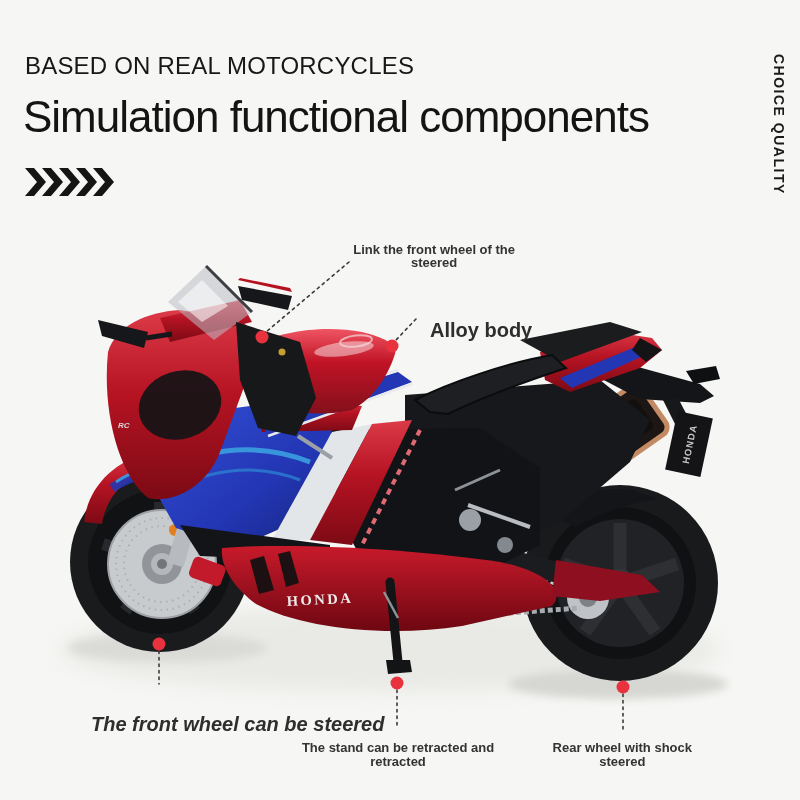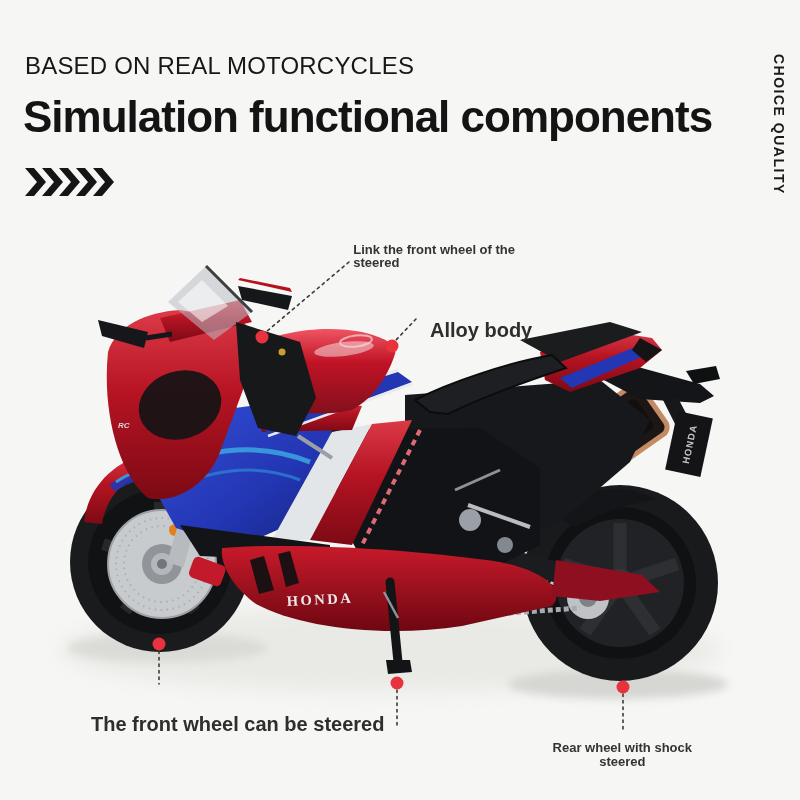--- a/index.html
+++ b/index.html
@@ -10,40 +10,40 @@
     color:#1a1a1a;
   }
   .abs{position:absolute;}
   .kicker{
     left:25px;top:52px;
     font-size:24px;font-weight:400;letter-spacing:.2px;color:#171717;
     white-space:nowrap;
   }
   .title{
     left:23px;top:92px;
-    font-size:44px;font-weight:700;letter-spacing:-1px;color:#141414;
+    font-size:44px;font-weight:400;letter-spacing:-1px;color:#141414;
     white-space:nowrap;
   }
   .chevrons{left:25px;top:168px;}
   .side-label{
     right:13px;top:54px;
     writing-mode:vertical-rl;
     font-size:14px;font-weight:700;letter-spacing:1.5px;color:#1a1a1a;
     white-space:nowrap;
   }
   .caption-sm{
     font-size:13px;font-weight:700;color:#333;line-height:13px;
     white-space:nowrap;
   }
   .caption-lg{
     font-size:20px;font-weight:700;color:#2e2e2e;white-space:nowrap;margin-top:18px;
   }
-  #callout-handle{top:243px;right:285px;text-align:left;}
+  #callout-handle{top:243px;right:285px;text-align:center;}
   #callout-alloy{top:301px;left:430px;}
-  #callout-front{top:695px;left:91px;}
+  #callout-front{top:695px;left:91px;font-style:italic;}
   #callout-stand{top:741px;left:298px;width:200px;text-align:center;line-height:14px;}
   #callout-rear{top:741px;right:108px;text-align:center;line-height:14px;}
   #bike-svg{left:0;top:0;}
 </style>
 </head>
 <body>
 
 <div class="abs kicker">BASED ON REAL MOTORCYCLES</div>
 <div class="abs title">Simulation functional components</div>
 
@@ -281,18 +281,20 @@
 <div id="callout-handle" class="abs caption-sm">
   <div>Link the front wheel of the</div>
   <div>steered</div>
 </div>
 
 <div id="callout-alloy" class="abs caption-lg">Alloy body</div>
 
 <div id="callout-front" class="abs caption-lg">The front wheel can be steered</div>
 
 <div id="callout-stand" class="abs caption-sm">
+  <div>The stand can be retracted and</div>
+  <div>retracted</div>
 </div>
 
 <div id="callout-rear" class="abs caption-sm">
   <div>Rear wheel with shock</div>
   <div>steered</div>
 </div>
 
 </body></html>

